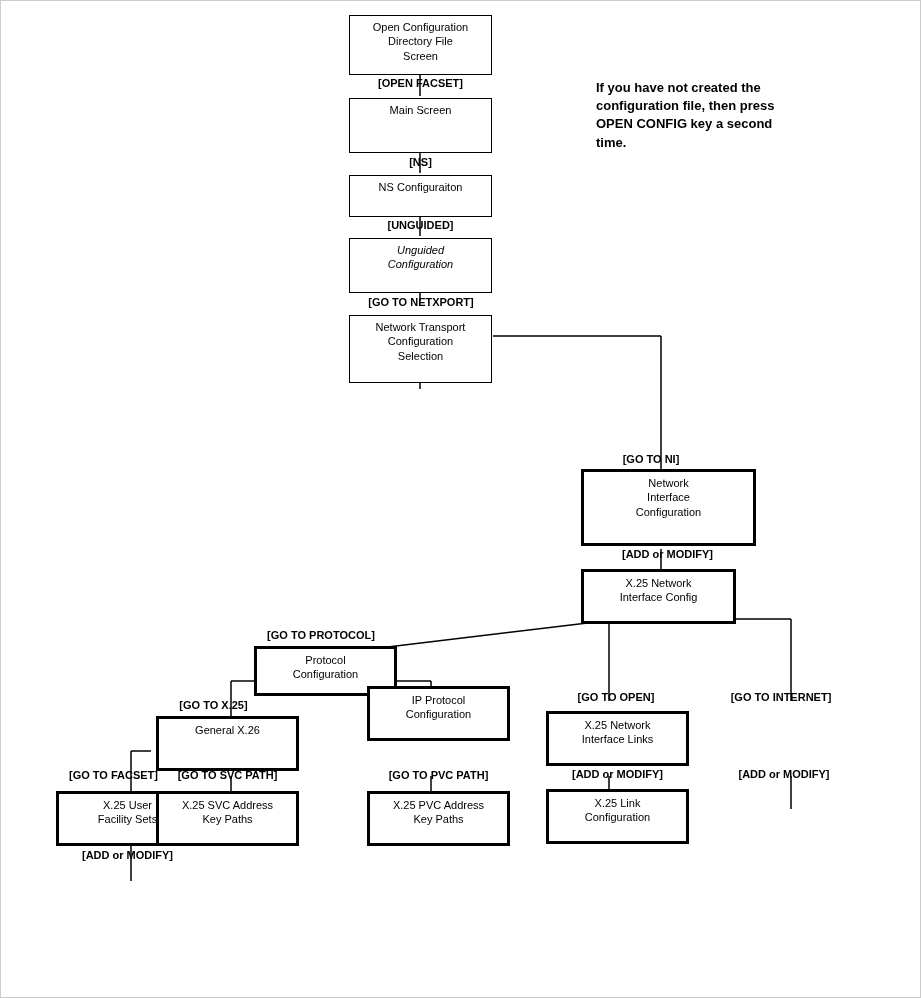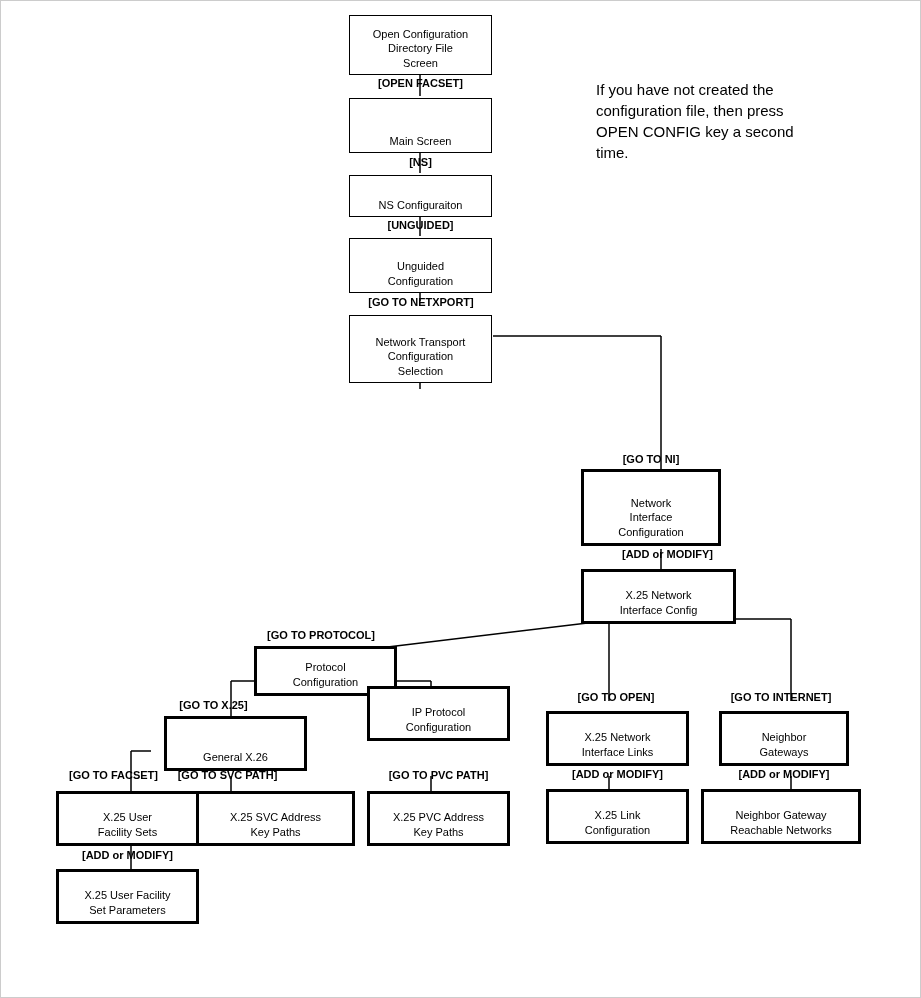--- a/index.html
+++ b/index.html
@@ -18,40 +18,40 @@
       height: 998px;
       background: #fff;
       border: 1px solid #ccc;
     }
     .box {
       position: absolute;
       border: 1.5px solid #000;
       background: #fff;
       text-align: center;
       display: flex;
-      align-items: flex-end;
+      align-items: flex-start;
       justify-content: center;
       font-size: 11px;
       font-weight: normal;
       line-height: 1.3;
       padding: 4px 2px;
     }
     .box.thick {
       border-width: 3px;
     }
     .label {
       position: absolute;
       font-weight: bold;
       font-size: 11px;
       text-align: center;
     }
     .note {
       position: absolute;
-      font-size: 15px;
-      font-weight: normal;
+      font-size: 13px;
+      font-weight: bold;
       line-height: 1.4;
     }
     svg.lines {
       position: absolute;
       top: 0; left: 0;
       width: 921px;
       height: 998px;
       pointer-events: none;
     }
     svg.lines line, svg.lines path {
@@ -132,37 +132,37 @@
   </div>
 
   <div class="box" style="left:348px; top:174px; width:143px; height:42px;">
     <span>NS Configuraiton</span>
   </div>
 
   <div class="label" style="left:348px; top:218px; width:143px;">
     <span>[UNGUIDED]</span>
   </div>
 
-  <div class="box" style="left:348px; top:237px; width:143px; height:55px;">
+  <div class="box" style="left:348px; top:237px; width:143px; height:55px;font-style:italic;">
     <span>Unguided<br>Configuration</span>
   </div>
 
   <div class="label" style="left:340px; top:295px; width:160px;">
     <span>[GO TO NETXPORT]</span>
   </div>
 
   <div class="box" style="left:348px; top:314px; width:143px; height:68px;">
     <span>Network Transport<br>Configuration<br>Selection</span>
   </div>
 
   <div class="label" style="left:590px; top:452px; width:120px;">
     <span>[GO TO NI]</span>
   </div>
 
-  <div class="box thick" style="left:580px; top:468px; width:140px; height:77px;">
+  <div class="box thick" style="left:580px; top:468px; width:175px; height:77px;">
     <span>Network<br>Interface<br>Configuration</span>
   </div>
 
   <div class="label" style="left:595px; top:547px; width:143px;">
     <span>[ADD or MODIFY]</span>
   </div>
 
   <div class="box thick" style="left:580px; top:568px; width:155px; height:55px;">
     <span>X.25 Network<br>Interface Config</span>
   </div>
@@ -176,21 +176,21 @@
   </div>
 
   <div class="label" style="left:155px; top:698px; width:115px;">
     <span>[GO TO X.25]</span>
   </div>
 
   <div class="label" style="left:366px; top:698px; width:110px;">
     <span>[GO TO IP]</span>
   </div>
 
-  <div class="box thick" style="left:155px; top:715px; width:143px; height:55px;margin-left:8px;">
+  <div class="box thick" style="left:155px; top:715px; width:143px; height:55px;">
     <span>General X.26</span>
   </div>
 
   <div class="box thick" style="left:366px; top:685px; width:143px; height:55px;">
     <span>IP Protocol<br>Configuration</span>
   </div>
 
   <div class="label" style="left:55px; top:768px; width:115px;">
     <span>[GO TO FACSET]</span>
   </div>
@@ -200,35 +200,32 @@
   </div>
 
   <div class="label" style="left:366px; top:768px; width:143px;">
     <span>[GO TO PVC PATH]</span>
   </div>
 
   <div class="box thick" style="left:55px; top:790px; width:143px; height:55px;">
     <span>X.25 User<br>Facility Sets</span>
   </div>
 
-  <div class="box thick" style="left:155px; top:790px; width:159px; height:55px;margin-left:40px;">
+  <div class="box thick" style="left:155px; top:790px; width:143px; height:55px;">
     <span>X.25 SVC Address<br>Key Paths</span>
   </div>
 
   <div class="box thick" style="left:366px; top:790px; width:143px; height:55px;">
     <span>X.25 PVC Address<br>Key Paths</span>
   </div>
 
   <div class="label" style="left:55px; top:848px; width:143px;">
     <span>[ADD or MODIFY]</span>
   </div>
 
-  <div class="box thick" style="left:55px; top:868px; width:143px; height:55px;">
-    <span>X.25 User Facility<br>Set Parameters</span>
-  </div>
 
   <div class="label" style="left:560px; top:690px; width:110px;">
     <span>[GO TO OPEN]</span>
   </div>
 
   <div class="box thick" style="left:545px; top:710px; width:143px; height:55px;">
     <span>X.25 Network<br>Interface Links</span>
   </div>
 
   <div class="label" style="left:545px; top:767px; width:143px;">
@@ -236,25 +233,19 @@
   </div>
 
   <div class="box thick" style="left:545px; top:788px; width:143px; height:55px;">
     <span>X.25 Link<br>Configuration</span>
   </div>
 
   <div class="label" style="left:710px; top:690px; width:140px;">
     <span>[GO TO INTERNET]</span>
   </div>
 
-  <div class="box thick" style="left:718px; top:710px; width:130px; height:55px;">
-    <span>Neighbor<br>Gateways</span>
-  </div>
 
   <div class="label" style="left:718px; top:767px; width:130px;">
     <span>[ADD or MODIFY]</span>
   </div>
 
-  <div class="box thick" style="left:700px; top:788px; width:160px; height:55px;">
-    <span>Neighbor Gateway<br>Reachable Networks</span>
-  </div>
 
 </div>
 
 </body></html>

